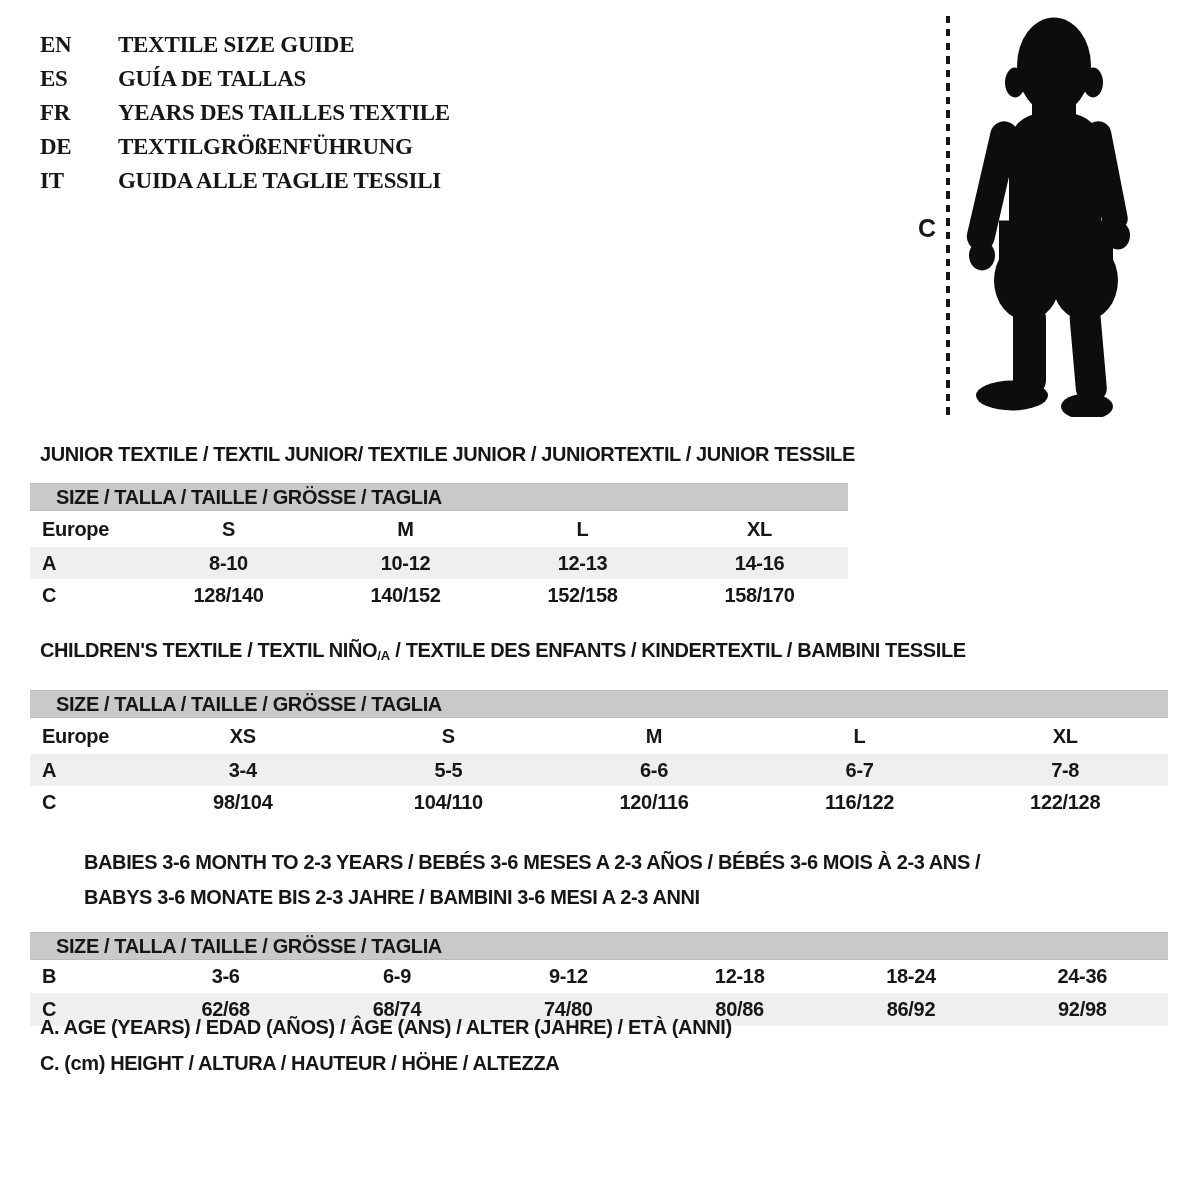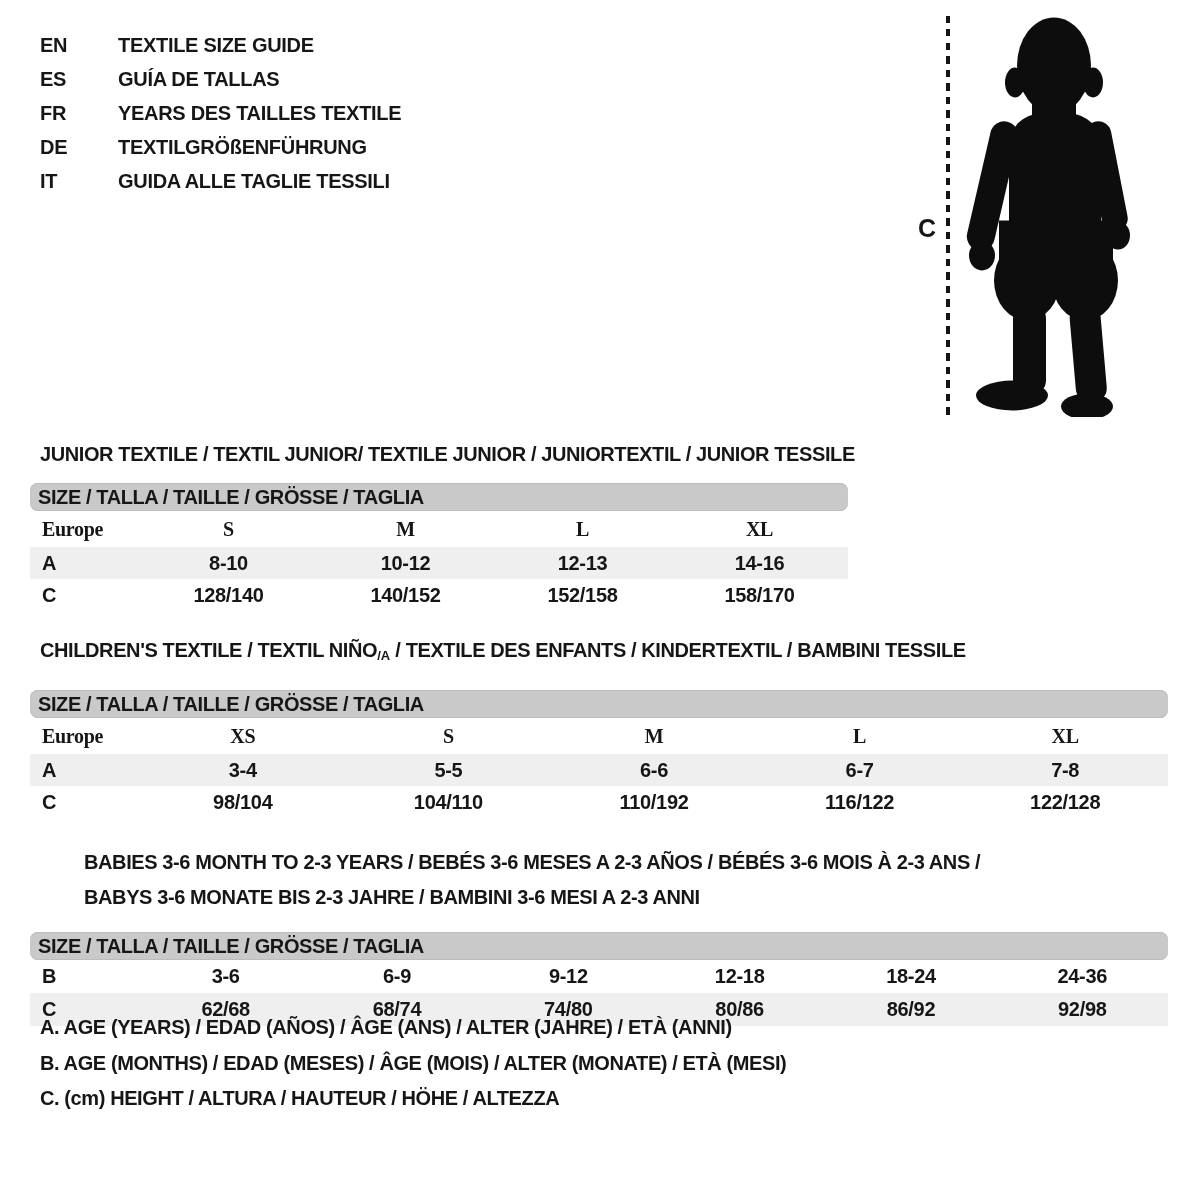--- a/index.html
+++ b/index.html
@@ -9,21 +9,21 @@
     height: 1200px;
     background: #ffffff;
     font-family: "Liberation Sans", sans-serif;
     font-weight: 700;
     color: #161616;
     overflow: hidden;
   }
 
   
   .lang-list { position: absolute; left: 40px; top: 28px; }
-  .lang-row { display: flex; font-size: 20px; line-height: 34px; letter-spacing: -0.3px; }
+  .lang-row { display: flex; font-size: 23px; line-height: 34px; letter-spacing: -0.3px; font-family: Liberation Serif, serif; }
   .lang-code { width: 78px; }
 
   
   .dotted-line {
     position: absolute; left: 946px; top: 16px; width: 4px; height: 401px;
     background: repeating-linear-gradient(to bottom, #141414 0 7px, transparent 7px 13.5px);
   }
   .measure-label { position: absolute; left: 918px; top: 214px; font-size: 25px; }
   .silhouette { position: absolute; left: 966px; top: 14px; }
 
@@ -35,29 +35,28 @@
   .heading-babies { top: 845px; line-height: 35px; margin-left: 44px; }
   .legend { position: absolute; left: 40px; top: 1010px; font-size: 20px; line-height: 35.5px; letter-spacing: -0.4px; white-space: nowrap; }
 
   
   .table { position: absolute; left: 30px; }
   .table-junior { top: 483px; width: 818px; }
   .table-children { top: 690px; width: 1138px; }
   .table-babies { top: 932px; width: 1138px; }
   .t-header {
     height: 28px; line-height: 28px; background: #c9c9c9;
-    padding-left: 8px; font-size: 20px; letter-spacing: -0.4px;
+    padding-left: 26px; font-size: 20px; letter-spacing: -0.4px;
     box-shadow: inset 0 1px 0 #bcbcbc, inset 0 -1px 0 #bcbcbc;
-    border-radius: 8px;
   }
   .t-row { display: flex; align-items: center; font-size: 20px; letter-spacing: -0.3px; }
   .t-label { width: 110px; padding-left: 12px; box-sizing: border-box; }
   .t-cell { flex: 1; text-align: center; }
   .shaded { background: #efefef; }
-  .h36 { height: 36px; font-family: Liberation Serif, serif; }
+  .h36 { height: 36px; }
   .h33 { height: 33px; }
   .h32 { height: 32px; }
 </style>
 </head>
 <body>
 
 <div class="canvas">
 
   <div class="lang-list">
     <div class="lang-row">
@@ -147,21 +146,21 @@
       <span class="t-cell">3-4</span>
       <span class="t-cell">5-5</span>
       <span class="t-cell">6-6</span>
       <span class="t-cell">6-7</span>
       <span class="t-cell">7-8</span>
     </div>
     <div class="t-row h33">
       <span class="t-label">C</span>
       <span class="t-cell">98/104</span>
       <span class="t-cell">104/110</span>
-      <span class="t-cell">110/192</span>
+      <span class="t-cell">120/116</span>
       <span class="t-cell">116/122</span>
       <span class="t-cell">122/128</span>
     </div>
   </div>
 
   <div class="heading heading-babies">
     <div>BABIES 3-6 MONTH TO 2-3 YEARS / BEBÉS 3-6 MESES A 2-3 AÑOS / BÉBÉS 3-6 MOIS À 2-3 ANS /</div>
     <div>BABYS 3-6 MONATE BIS 2-3 JAHRE / BAMBINI 3-6 MESI A 2-3 ANNI</div>
   </div>
   <div class="table table-babies">
@@ -181,17 +180,16 @@
       <span class="t-cell">68/74</span>
       <span class="t-cell">74/80</span>
       <span class="t-cell">80/86</span>
       <span class="t-cell">86/92</span>
       <span class="t-cell">92/98</span>
     </div>
   </div>
 
   <div class="legend">
     <div>A. AGE (YEARS) / EDAD (AÑOS) / ÂGE (ANS) / ALTER (JAHRE) / ETÀ (ANNI)</div>
-    <div>B. AGE (MONTHS) / EDAD (MESES) / ÂGE (MOIS) / ALTER (MONATE) / ETÀ (MESI)</div>
     <div>C. (cm) HEIGHT / ALTURA / HAUTEUR / HÖHE / ALTEZZA</div>
   </div>
 
 </div>
 
 </body></html>

